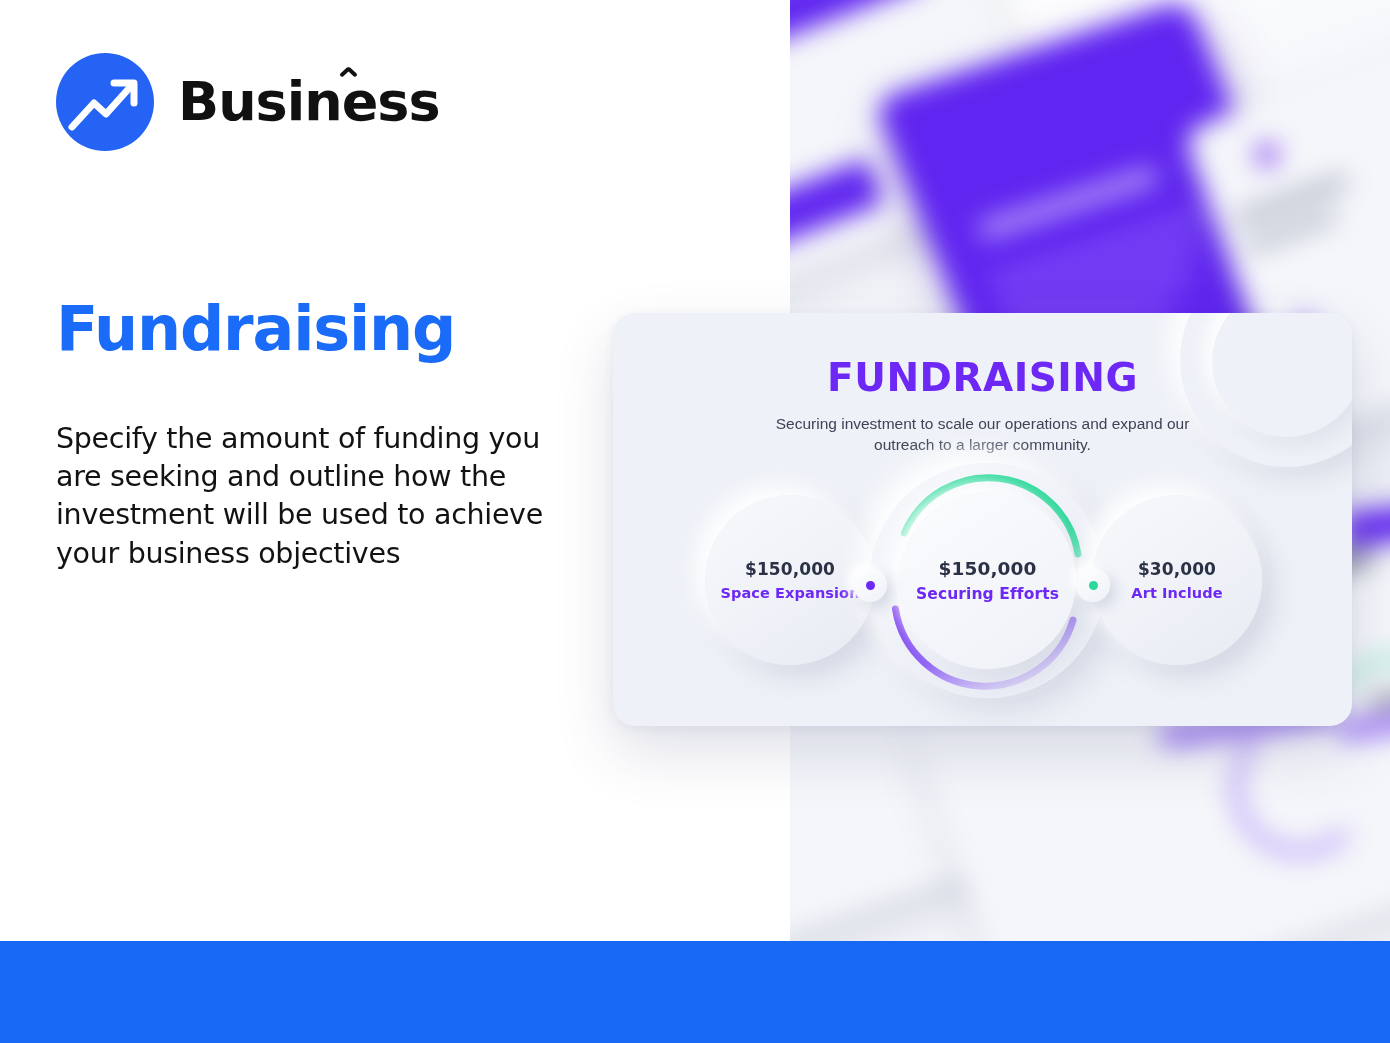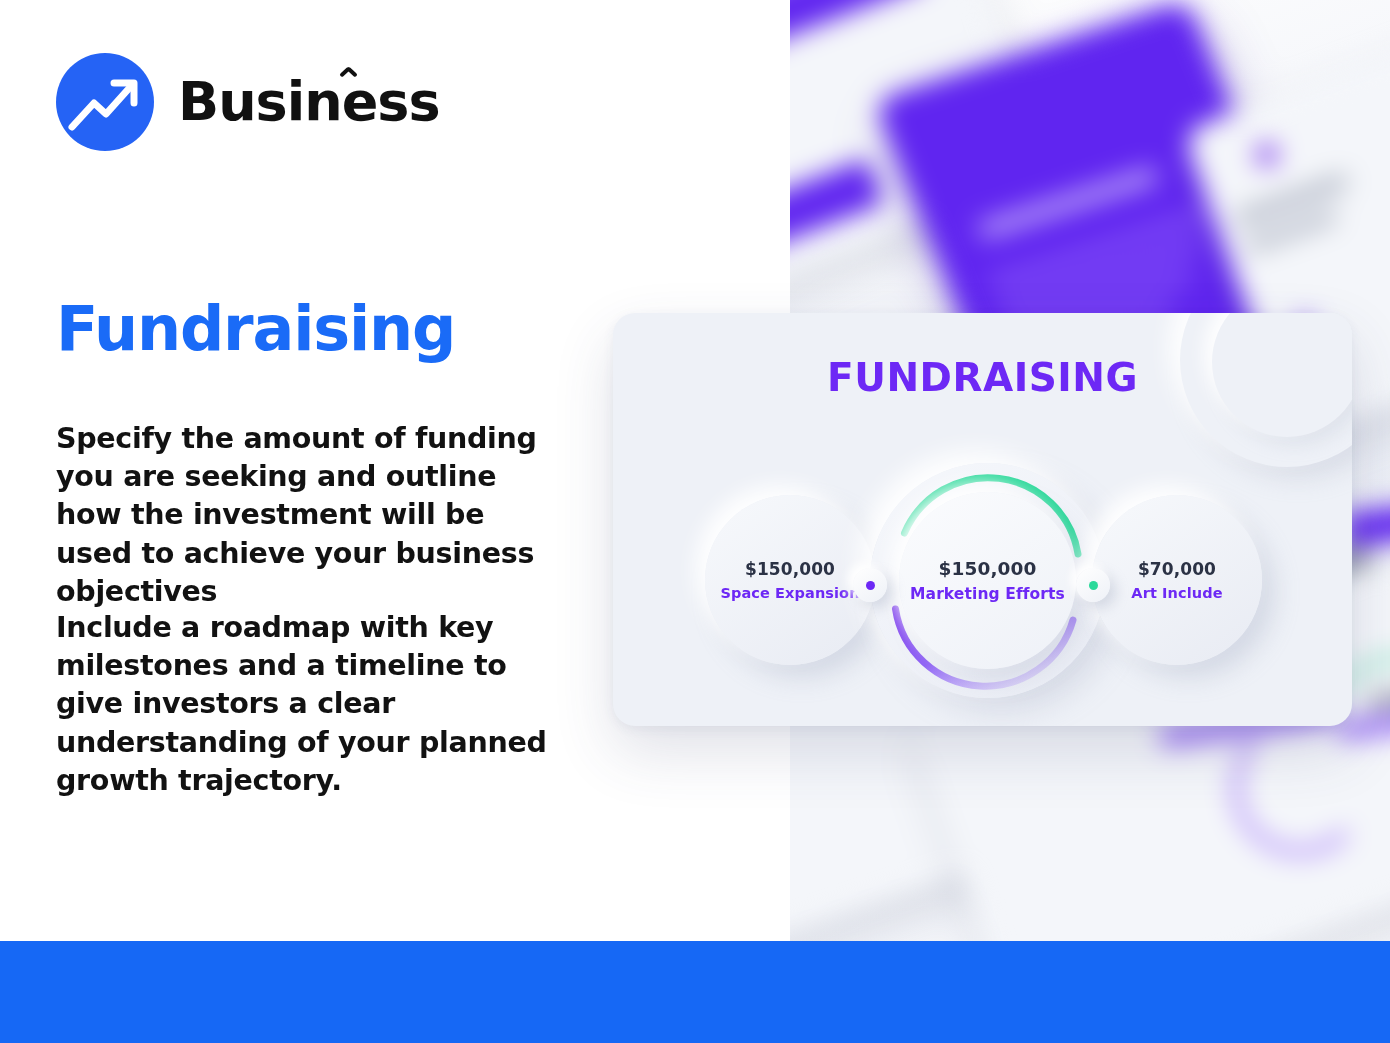--- a/index.html
+++ b/index.html
@@ -64,21 +64,21 @@
   
   .headline {
     position:absolute; left:56px; top:296px;
     font-size:62px; font-weight:bold; color:#1a6bf7;
     letter-spacing:-1.2px; line-height:1.05;
     font-family:"DejaVu Sans", sans-serif;
   }
   .para {
     position:absolute; left:56px;
     width:510px;
-    font-size:28.5px; font-weight:bold; color:#121212;
+    font-size:28.5px; font-weight:normal; color:#121212;
     line-height:1.34; letter-spacing:-0.3px;
     font-family:"DejaVu Sans", sans-serif;
   }
   .para-1 { top:420px; }
   .para-2 { top:609px; }
 
   
   .mock-bg {
     position:absolute;
     left:790px; top:0;
@@ -278,30 +278,30 @@
         <div class="logo-line1">
           <span>Business</span>
           <span class="caret"></span>
         </div>
       </div>
     </div>
 
     <h1 class="headline">Fundraising</h1>
 
     <p class="para para-1">Specify the amount of funding you are seeking and outline how the investment will be used to achieve your business objectives</p>
-    <p class="para para-2">Include a roadmap with key milestones and a timeline to give investors a clear understanding of your planned growth trajectory.</p>
 
   </div>
 
   <div class="panel">
 
     <div class="panel-blob blob-tr"></div>
     <div class="panel-blob blob-tr2"></div>
 
     <div class="panel-title">FUNDRAISING</div>
+    <div class="panel-sub">Securing investment to scale our operations and expand our outreach to a larger community.</div>
 
     <div class="cluster">
 
       <div class="side-circle side-left">
         <div class="amt">$150,000</div>
         <div class="lbl">Space Expansion</div>
       </div>
 
       <div class="center-wrap">
         <div class="center-track"></div>
@@ -320,26 +320,26 @@
             </linearGradient>
           </defs>
 
           <path d="M 40.5 76 A 91 91 0 0 1 214 97" fill="none" stroke="url(#gGreen)" stroke-width="7" stroke-linecap="round"></path>
 
           <path d="M 31.5 152 A 91 91 0 0 0 209 163" fill="none" stroke="url(#gPurple)" stroke-width="7" stroke-linecap="round"></path>
         </svg>
 
         <div class="center-inner">
           <div class="amt amt-lg">$150,000</div>
-          <div class="lbl lbl-lg">Marketing Efforts</div>
+          <div class="lbl lbl-lg">Securing Efforts</div>
         </div>
       </div>
 
       <div class="side-circle side-right">
-        <div class="amt">$70,000</div>
+        <div class="amt">$30,000</div>
         <div class="lbl">Art Include</div>
       </div>
 
       <div class="knob knob-left">
         <i style="background:#6d28f5;"></i>
       </div>
       <div class="knob knob-right">
         <i style="background:#2bd99a;"></i>
       </div>
 

